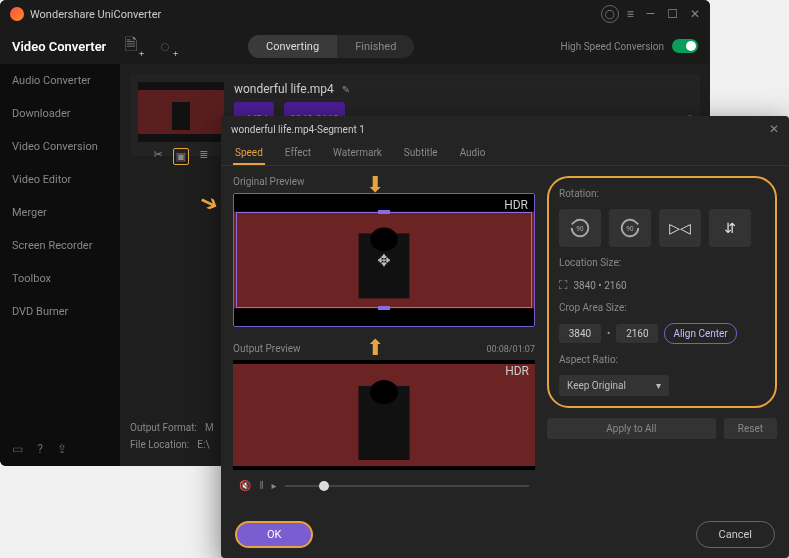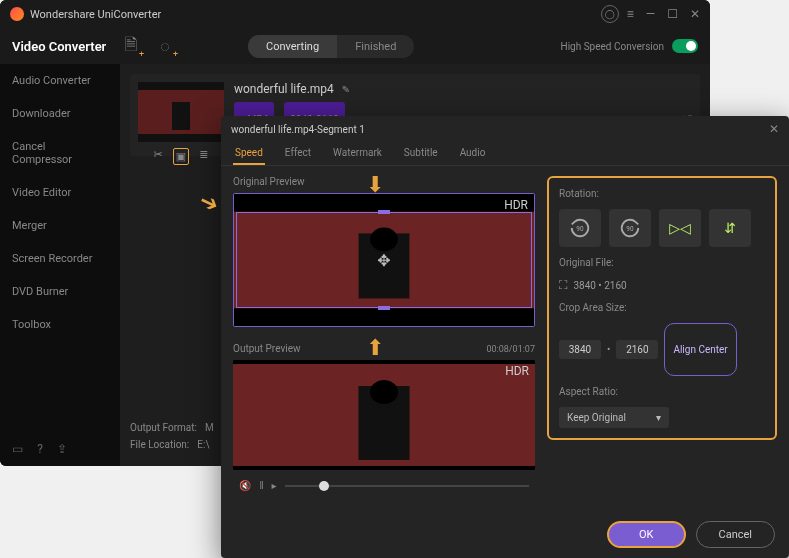--- a/index.html
+++ b/index.html
@@ -68,29 +68,29 @@
 .cropframe .handle.bottom { bottom:-3px; }
 .move-cursor { position:absolute; left:50%; top:50%; transform:translate(-50%,-50%); color:#bbb; font-size:16px; }
 .hdr-icon { position:absolute; right:6px; top:4px; color:#ccc; font-size:12px; }
 .time-row { display:flex; justify-content:flex-end; color:#888; font-size:9px; }
 .player-bar { display:flex; align-items:center; gap:8px; padding:4px 6px; }
 .player-bar .pbtn { color:#888; font-size:10px; cursor:pointer; }
 .scrub { flex:1; height:2px; background:#444; position:relative; }
 .scrub::after { content:''; position:absolute; left:14%; top:-4px; width:10px; height:10px; background:#ddd; border-radius:50%; }
 
 .right-panel { width:230px; display:flex; flex-direction:column; gap:10px; }
-.highlight-box { border:2px solid #e8a23e; border-radius:6px; padding:10px; display:flex; flex-direction:column; gap:10px; }
+.highlight-box { border:2px solid #e8a23e; border-radius:22px; padding:10px; display:flex; flex-direction:column; gap:10px; }
 .rot-row { display:flex; gap:8px; }
-.rot-btn { width:42px; height:38px; background:#333; border-radius:4px; display:flex; align-items:center; justify-content:center; color:#bef264; font-size:14px; cursor:pointer; }
+.rot-btn { width:42px; height:38px; background:#333; border-radius:4px; display:flex; align-items:center; justify-content:center; color:#e5e5e5; font-size:14px; cursor:pointer; }
 .size-row { display:flex; align-items:center; gap:6px; color:#999; font-size:10px; }
 .size-row input { width:42px; background:#333; border:none; color:#ccc; font-size:10px; padding:4px; border-radius:3px; text-align:center; }
-.chip-btn { background:transparent; border:1px solid #7a5dd0; color:#c9b8ff; font-size:10px; padding:20px 8px; border-radius:10px; cursor:pointer; }
+.chip-btn { background:transparent; border:1px solid #7a5dd0; color:#c9b8ff; font-size:10px; padding:4px 8px; border-radius:10px; cursor:pointer; }
 .select-box { background:#333; border:none; color:#bbb; font-size:10px; padding:5px 8px; border-radius:3px; display:flex; justify-content:space-between; align-items:center; width:110px; cursor:pointer; }
 .small-btn { background:#333; border:none; color:#888; font-size:10px; padding:5px 14px; border-radius:3px; cursor:pointer; }
-.editor-footer { display:flex; justify-content:flex-end; gap:10px; padding:10px 14px; }
+.editor-footer { display:flex; justify-content:space-between; gap:10px; padding:10px 14px; }
 .ok-btn { background:#7a5dd0; border:2px solid #e8a23e; color:#fff; font-size:11px; padding:5px 30px; border-radius:16px; cursor:pointer; }
 .cancel-btn { background:transparent; border:1px solid #666; color:#ccc; font-size:11px; padding:5px 22px; border-radius:16px; cursor:pointer; }
 
 
 .arrow { position:absolute; color:#e8a23e; font-size:22px; pointer-events:none; }
 .arrow.a1 { left:200px; top:190px; transform:rotate(25deg); }
 .arrow.a2 { left:366px; top:172px; }
 .arrow.a3 { left:366px; top:334px; transform:rotate(180deg); }
 
 
@@ -123,26 +123,26 @@
     <div class="right">
       <span>High Speed Conversion</span>
       <div class="toggle"></div>
     </div>
   </div>
 
   <div class="body">
     <div class="sidebar">
       <div class="item">Audio Converter</div>
       <div class="item">Downloader</div>
-      <div class="item">Cancel Compressor</div>
+      <div class="item">Video Conversion</div>
       <div class="item">Video Editor</div>
       <div class="item">Merger</div>
       <div class="item">Screen Recorder</div>
+      <div class="item">Toolbox</div>
       <div class="item">DVD Burner</div>
-      <div class="item">Toolbox</div>
       <div class="footer-icons">
         <span>▭</span>
         <span>?</span>
         <span>⇪</span>
       </div>
     </div>
 
     <div class="content">
       <div class="file-row">
         <div>
@@ -256,38 +256,42 @@
             </div>
           <div class="rot-btn">
               <svg width="22" height="22" viewBox="0 0 24 24" fill="none" stroke="#aaa" stroke-width="2">
                 <path d="M21 12a9 9 0 1 1-3-6.7L21 8"></path>
                 <text x="8" y="15" font-size="7" fill="#aaa" stroke="none">90</text>
               </svg>
             </div>
           <div class="rot-btn">▷◁</div>
           <div class="rot-btn">⇵</div>
         </div>
-        <div class="section-label">Original File:</div>
+        <div class="section-label">Location Size:</div>
         <div class="size-row">
           <span style="font-size:12px;">⛶</span>
           <span>3840 • 2160</span>
         </div>
         <div class="section-label">Crop Area Size:</div>
         <div class="size-row">
           <input value="3840" style="">
           <span>•</span>
           <input value="2160" style="">
           <button class="chip-btn">Align Center</button>
         </div>
         <div class="section-label">Aspect Ratio:</div>
         <div class="select-box">
           <span>Keep Original</span>
           <span>▾</span>
         </div>
       </div>
+      <div style="display:flex; gap:8px;">
+        <button class="small-btn" style="flex:1;">Apply to All</button>
+        <button class="small-btn">Reset</button>
+      </div>
     </div>
   </div>
   <div class="editor-footer">
     <button class="ok-btn">OK</button>
     <button class="cancel-btn">Cancel</button>
   </div>
 </div>
 
 <div class="arrow a1">➔</div>
 <div class="arrow a2">⬇</div>

